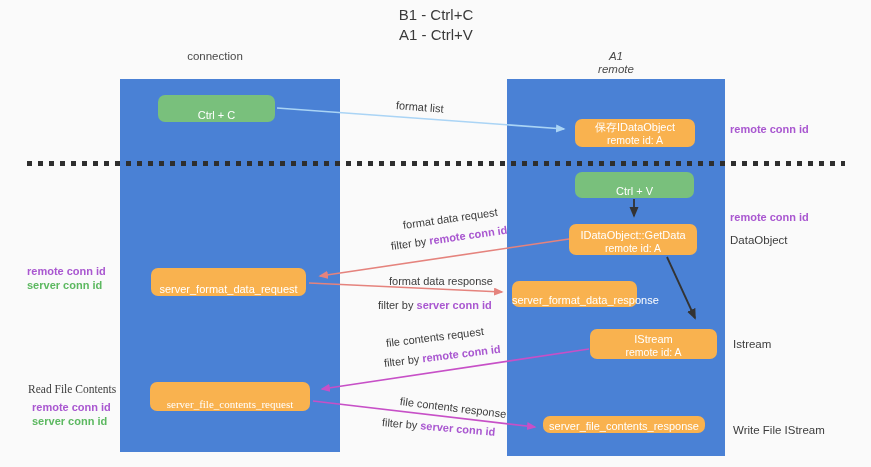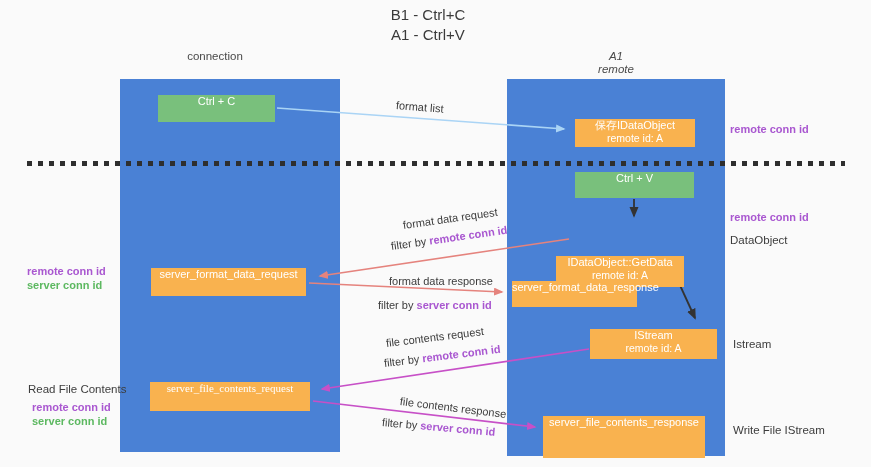--- a/index.html
+++ b/index.html
@@ -1,31 +1,31 @@
 <!DOCTYPE html>
 <html><head>
 <meta charset="utf-8">
 <style>
   html,body{margin:0;padding:0;}
   body{font-family:"Liberation Sans","DejaVu Sans",sans-serif;background:#fafafa;}
   #stage{position:relative;width:871px;height:467px;background:#fafafa;overflow:hidden;}
   .col{position:absolute;background:#4a81d5;z-index:1;}
   #col-left{left:120px;top:79px;width:220px;height:373px;}
   #col-right{left:507px;top:79px;width:218px;height:377px;}
-  #title{position:absolute;left:318px;top:5px;width:220px;text-align:center;
+  #title{position:absolute;left:326px;top:5px;width:220px;text-align:center;
          font-size:15px;line-height:20px;color:#3a3a3a;z-index:3;}
   .col-head{position:absolute;width:150px;text-align:center;font-size:11.5px;
             line-height:13px;color:#4a4a4a;z-index:3;}
   #head-left{left:140px;top:50px;}
   #head-right{left:541px;top:50px;font-style:italic;}
   #dashline{position:absolute;left:27px;top:161px;width:818px;height:5px;z-index:2;
             background:repeating-linear-gradient(to right,#2e2e2e 0 5px,transparent 5px 11px);}
   svg.arrows{position:absolute;left:0;top:0;z-index:2;pointer-events:none;}
   .node{position:absolute;background:#f9b24f;color:#fff;display:flex;flex-direction:column;
-        justify-content:flex-start;text-align:center;font-size:11px;line-height:13px;z-index:3;}
+        justify-content:flex-end;text-align:center;font-size:11px;line-height:13px;z-index:3;border-radius:7px;}
   .node.green{background:#79c07c;}
   .node .l2{font-size:10.5px;}
   .lbl{position:absolute;font-size:11.5px;color:#3c3c3c;white-space:nowrap;z-index:3;}
   .purple{color:#a957d0;font-weight:bold;font-size:11px;}
   .greentx{color:#5cb860;font-weight:bold;font-size:11px;}
   .slant{position:absolute;font-size:11px;color:#3c3c3c;white-space:nowrap;z-index:3;
          transform-origin:left center;}
 </style>
 </head>
 <body>
@@ -80,21 +80,21 @@
 
   <div class="node" style="left:575px;top:119px;width:120px;height:28px;">
     <div>保存IDataObject</div>
     <div class="l2">remote id: A</div>
   </div>
 
   <div class="node green" style="left:575px;top:172px;width:119px;height:26px;">
     <div>Ctrl + V</div>
   </div>
 
-  <div class="node" style="left:556px;top:224px;width:128px;height:31px;margin-top:32px;">
+  <div class="node" style="left:569px;top:224px;width:128px;height:31px;">
     <div>IDataObject::GetData</div>
     <div class="l2">remote id: A</div>
   </div>
 
   <div class="node" style="left:151px;top:268px;width:155px;height:28px;">
     <div>server_format_data_request</div>
   </div>
 
   <div class="node" style="left:512px;top:281px;width:125px;height:26px;">
     <div>server_format_data_response</div>
@@ -102,21 +102,21 @@
 
   <div class="node" style="left:590px;top:329px;width:127px;height:30px;">
     <div>IStream</div>
     <div class="l2">remote id: A</div>
   </div>
 
   <div class="node" style="left:150px;top:382px;width:160px;height:29px;font-family:Liberation Serif, serif;">
     <div>server_file_contents_request</div>
   </div>
 
-  <div class="node" style="left:543px;top:416px;width:162px;height:42px;">
+  <div class="node" style="left:543px;top:416px;width:162px;height:17px;">
     <div>server_file_contents_response</div>
   </div>
 
   <div class="slant" style="left:396px;top:99px;transform:rotate(4.5deg);">format list</div>
 
   <div class="slant" style="left:403px;top:219px;transform:rotate(-8deg);">format data request</div>
   <div class="slant" style="left:391px;top:240px;transform:rotate(-8deg);">
     <span>filter by </span><span class="purple">remote conn id</span>
   </div>
 
@@ -136,17 +136,17 @@
   </div>
 
   <div class="lbl purple" style="left:730px;top:123px;">remote conn id</div>
   <div class="lbl purple" style="left:730px;top:211px;">remote conn id</div>
   <div class="lbl" style="left:730px;top:234px;">DataObject</div>
   <div class="lbl" style="left:733px;top:338px;">Istream</div>
   <div class="lbl" style="left:733px;top:424px;">Write File IStream</div>
 
   <div class="lbl purple" style="left:27px;top:265px;">remote conn id</div>
   <div class="lbl greentx" style="left:27px;top:279px;">server conn id</div>
-  <div class="lbl" style="left:28px;top:383px;">Read File Contents</div>
+  <div class="lbl" style="left:28px;top:383px;font-family:Liberation Serif, serif;">Read File Contents</div>
   <div class="lbl purple" style="left:32px;top:401px;">remote conn id</div>
   <div class="lbl greentx" style="left:32px;top:415px;">server conn id</div>
 
 </div>
 
 </body></html>

